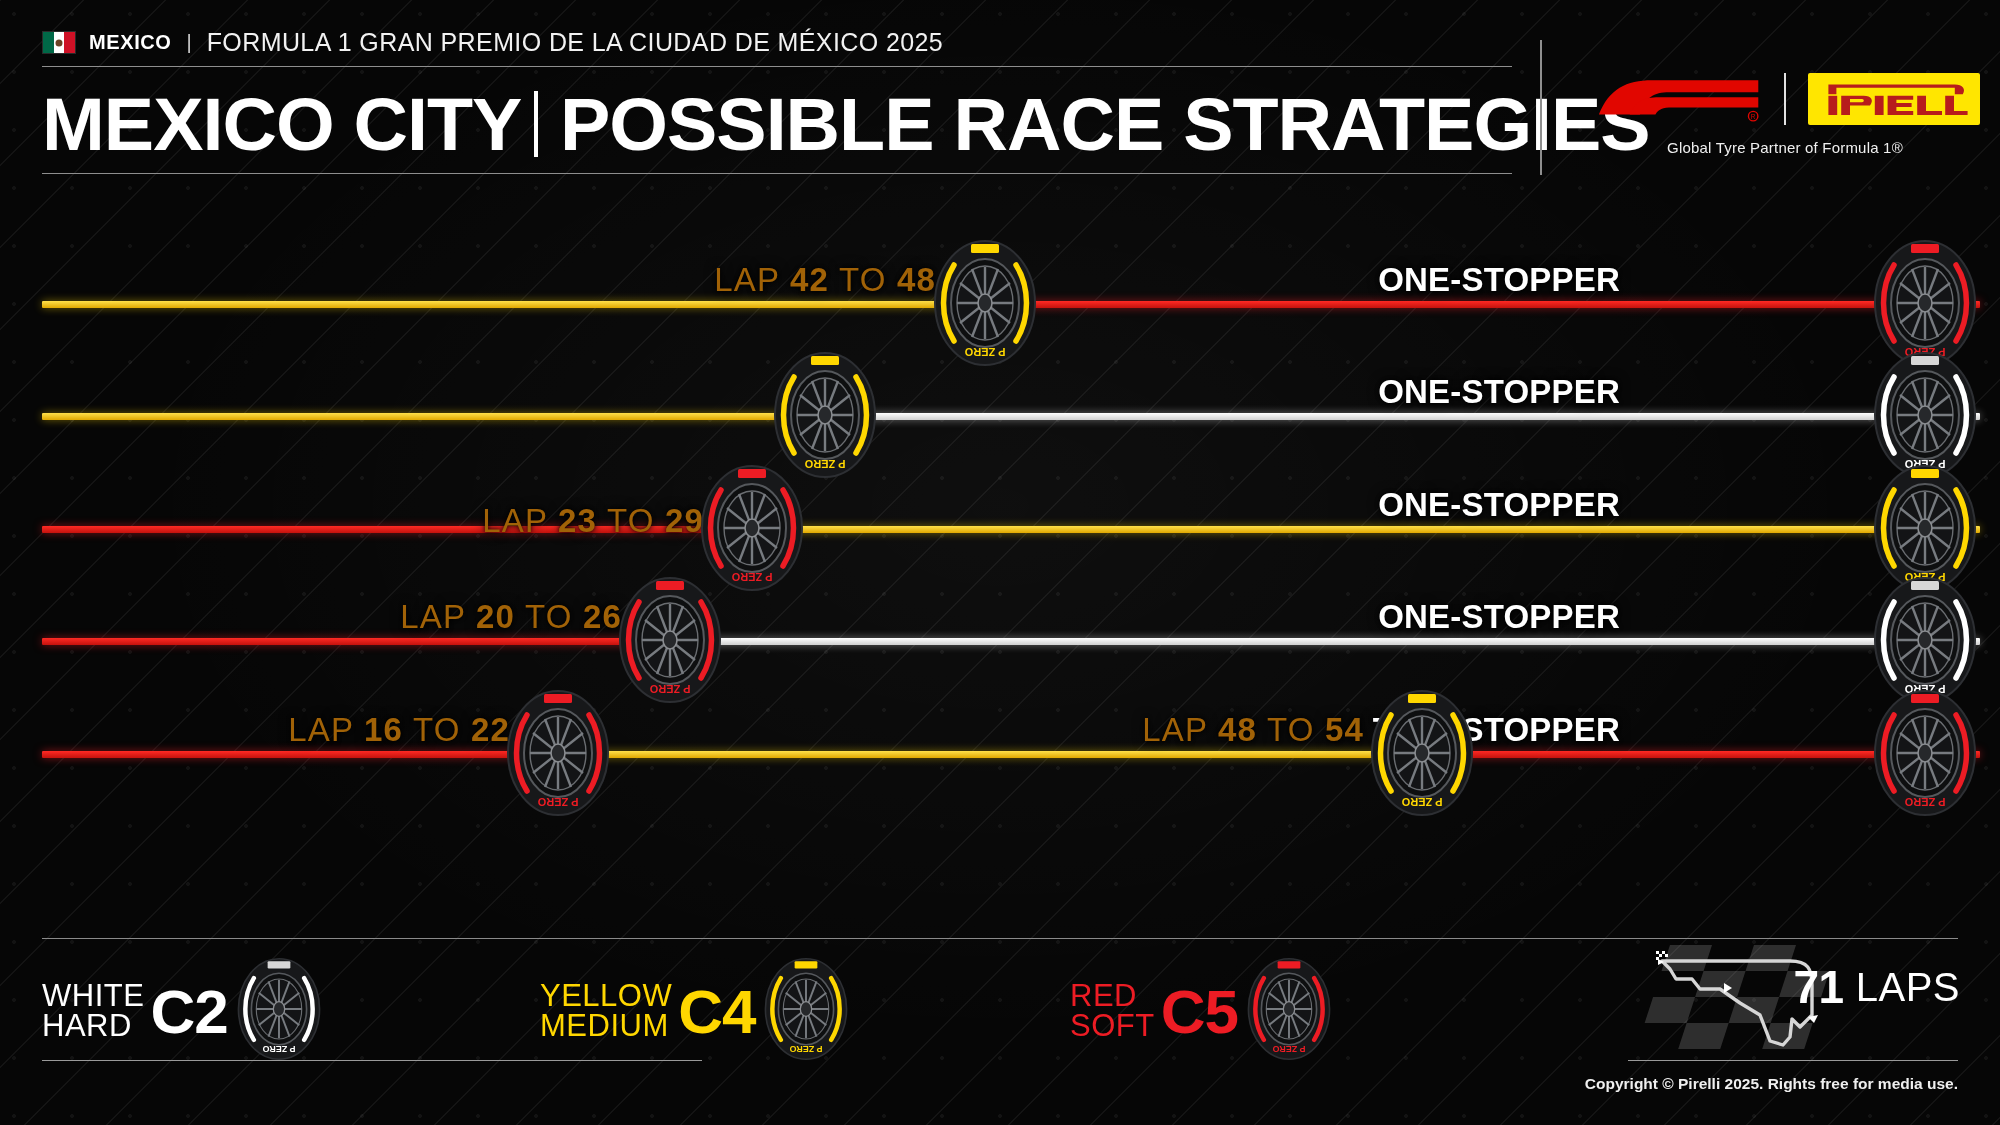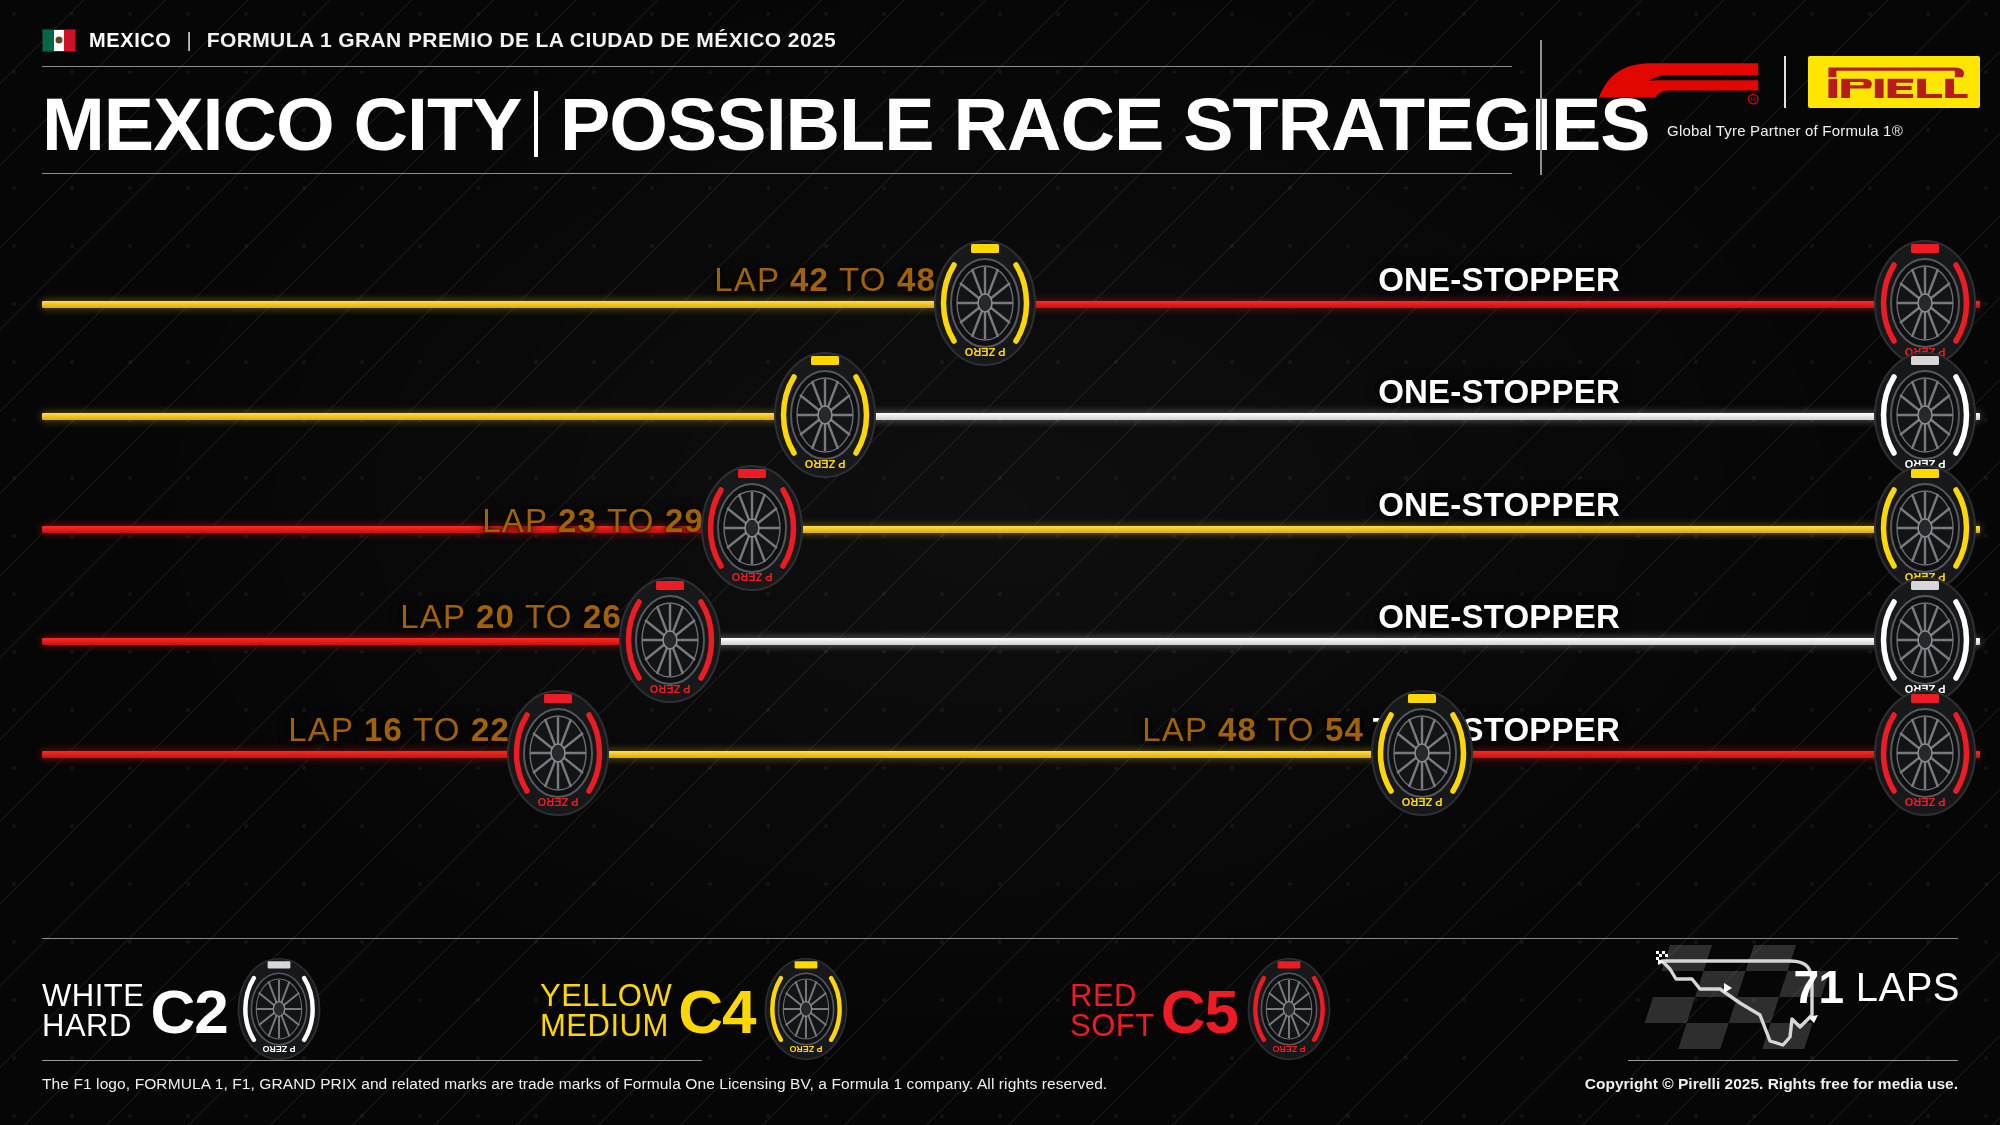--- a/index.html
+++ b/index.html
@@ -29,35 +29,35 @@
   
   .hdr-top { position:absolute; left:42px; top:28px; display:flex; align-items:center; gap:13px; }
   .flag { width:34px; height:23px; display:flex; border:1px solid #2a2a2a; }
   .flag i { flex:1; display:block; }
   .flag .g{background:#006847;} .flag .w{background:#fff;} .flag .r{background:#ce1126;}
   .flag .w { position:relative; }
   .flag .w:after{ content:""; position:absolute; left:50%; top:50%; transform:translate(-50%,-50%);
       width:7px;height:7px;border-radius:50%;background:#6b4226; }
   .hdr-country { font-size:20px; font-weight:bold; letter-spacing:0.6px; }
   .hdr-sep { color:#cfcfcf; font-size:20px; font-weight:300; margin:0 2px; }
-  .hdr-event { font-size:21px; font-weight:700; letter-spacing:0.4px; color:#f2f2f2; }
+  .hdr-event { font-size:25px; font-weight:400; letter-spacing:0.4px; color:#f2f2f2; }
 
   .rule-top { position:absolute; left:42px; top:66px; width:1470px; height:1px; background:#8e8e8e; }
   .rule-bot { position:absolute; left:42px; top:173px; width:1470px; height:1px; background:#8e8e8e; }
 
   .title { position:absolute; left:42px; top:78px; display:flex; align-items:center;
            height:92px; font-size:74px; font-weight:bold; letter-spacing:-1px;
            font-stretch:condensed; white-space:nowrap; }
   .title .t1, .title .t2 { transform:scaleX(1.02); transform-origin:left; }
   .title .bar { width:4px; height:66px; background:#fff; margin:0 22px; }
 
   
   .hdr-vdiv { position:absolute; left:1540px; top:40px; width:2px; height:135px; background:#8f8f8f; }
 
-  .logos { position:absolute; left:1590px; top:52px; width:390px; }
+  .logos { position:absolute; left:1590px; top:69px; width:390px; }
   .logo-row { display:flex; align-items:center; justify-content:center; gap:0; height:60px; }
   .f1logo { width:175px; height:48px; }
   .logo-vdiv { width:2px; height:52px; background:#e2e2e2; margin:0 22px; }
   .pirelli { width:175px; height:52px; background:#ffe600; border-radius:2px;
              display:flex; align-items:center; justify-content:center; }
   .pirelli svg { width:160px; height:46px; }
   .partner { text-align:center; font-size:15px; margin-top:10px; color:#f0f0f0; letter-spacing:0.2px; }
 
   
   #rows { position:absolute; left:0; top:190px; width:2000px; height:730px; }
@@ -564,16 +564,15 @@
     <path d="M168,72 L174,78 L178,70 Z" fill="#ffffff"></path>
   </svg>
 
   <div class="laps-box">
     <span class="laps-num">71</span>
     <span class="laps-word">LAPS</span>
   </div>
 
   <div class="rule-foot-l"></div>
   <div class="rule-foot-r"></div>
-  <div class="foot-l">The F1 logo, FORMULA 1, F1, GRAND PRIX and related marks are trade marks of Formula One Licensing BV, a Formula 1 company. All rights reserved.</div>
   <div class="foot-r">Copyright © Pirelli 2025. Rights free for media use.</div>
 
 </div>
 
 </body></html>

